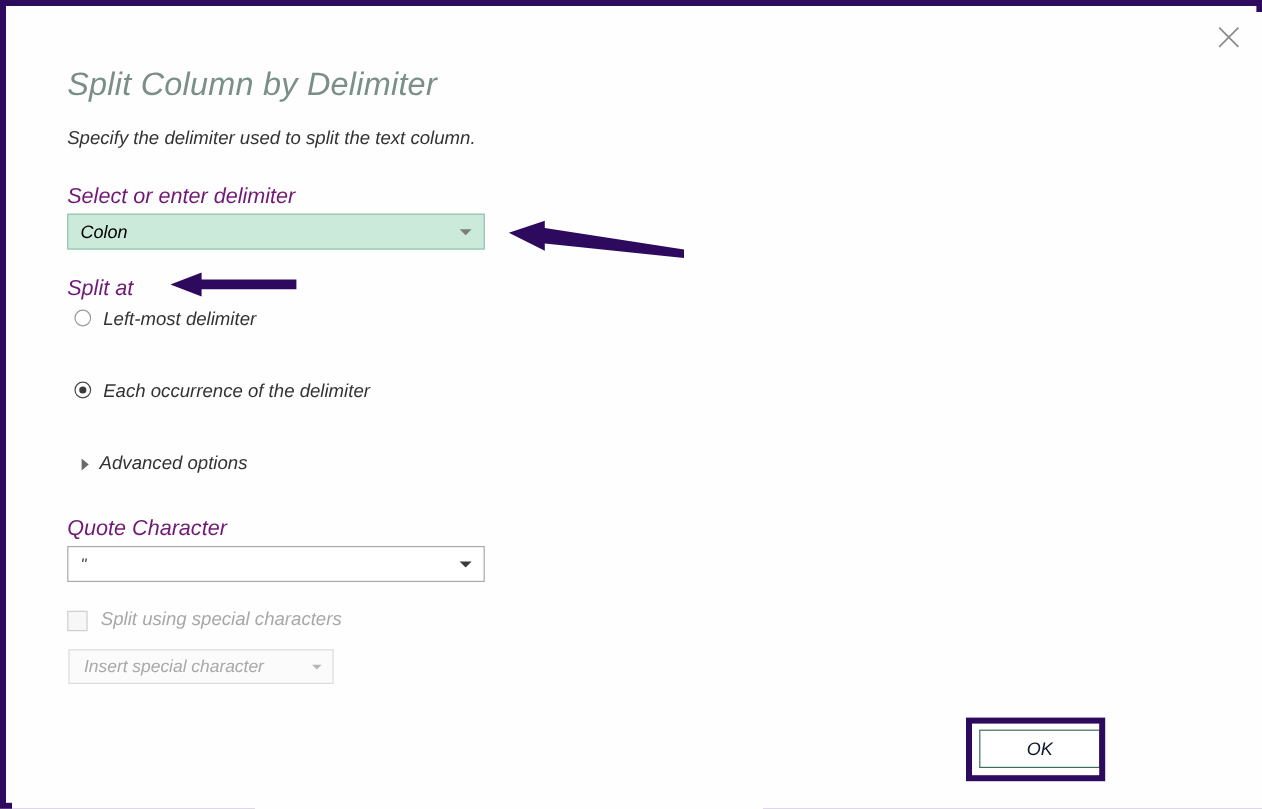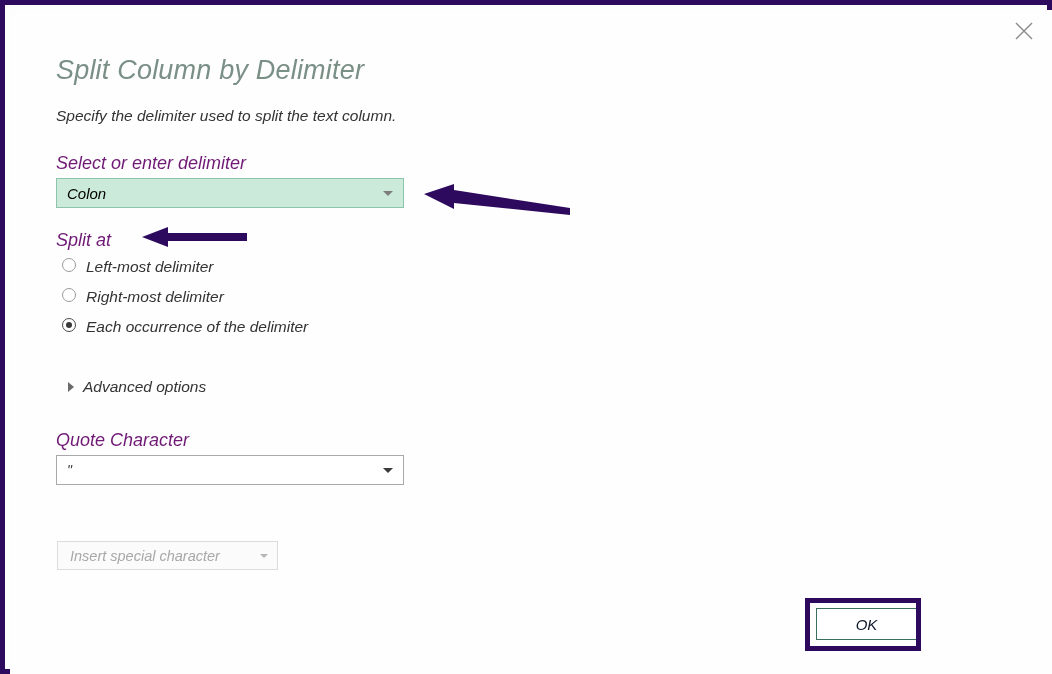--- a/index.html
+++ b/index.html
@@ -340,44 +340,44 @@
       </div>
     </div>
 
     <div class="field-label" id="label-split-at">Split at</div>
 
     <div class="radio-row" id="radio-left">
       <span class="radio-mark"></span>
       <span class="radio-label">Left-most delimiter</span>
     </div>
 
-    <div class="radio-row" id="radio-right">
-      <span class="radio-mark"></span>
-      <span class="radio-label">Right-most delimiter</span>
-    </div>
 
     <div class="radio-row" id="radio-each">
       <span class="radio-mark checked"></span>
       <span class="radio-label">Each occurrence of the delimiter</span>
     </div>
 
     <div id="advanced-options">
       <span class="expander-tri"></span>
       <span class="exp-label">Advanced options</span>
     </div>
 
     <div class="field-label" id="label-quote">Quote Character</div>
 
     <div id="quote-combo">
       <div class="combo-value">"</div>
       <div class="combo-caret">
         <span class="caret-tri dark"></span>
       </div>
     </div>
 
+    <div id="special-chars-row">
+      <span class="cb-mark"></span>
+      <span class="cb-label">Split using special characters</span>
+    </div>
 
     <div id="insert-special-btn">
       <span class="isb-label">Insert special character</span>
       <span class="isb-caret">
         <span class="caret-tri light"></span>
       </span>
     </div>
 
     <div id="ok-button">OK</div>
 

